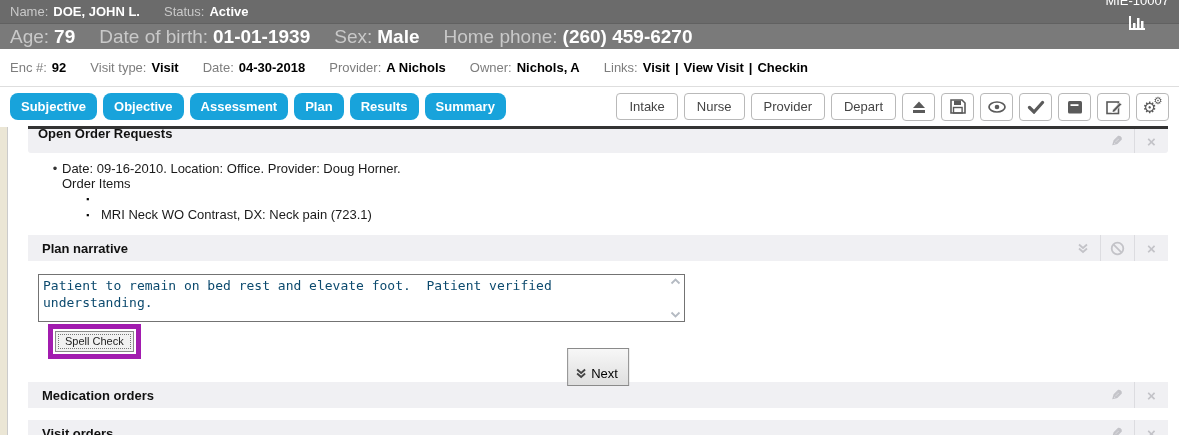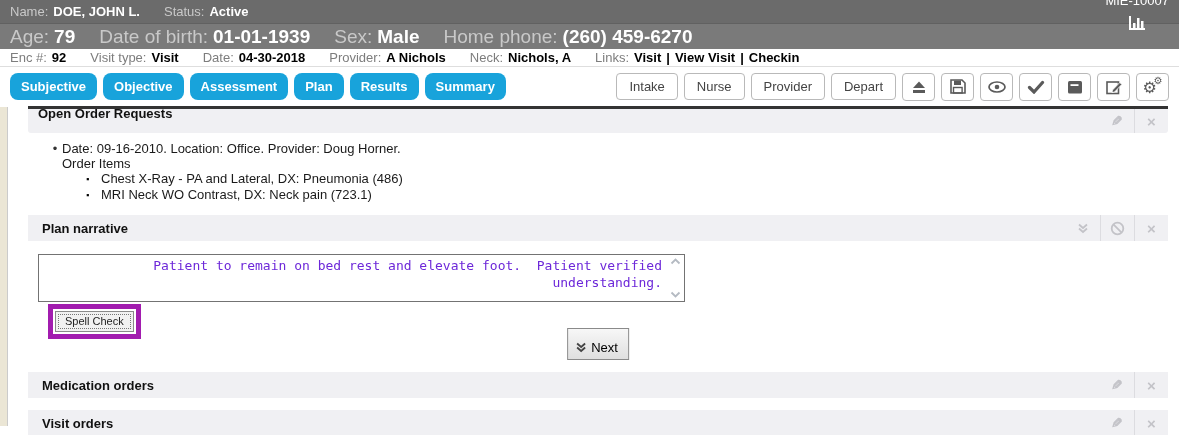--- a/index.html
+++ b/index.html
@@ -5,21 +5,21 @@
   * { box-sizing: border-box; margin: 0; padding: 0; }
   html,body { width:1179px; height:435px; overflow:hidden; }
   body { font-family:"Liberation Sans", sans-serif; background:#fff; position:relative; }
 
   
   .bar1 { height:23px; background:#6b6b6b; display:flex; align-items:center; padding:0 10px; font-size:13px; color:#c9c9c9; }
   .bar2 { height:26px; background:#7a7a7a; border-top:1px solid #616161; display:flex; align-items:center; padding:0 10px; font-size:19px; color:#c9c9c9; }
   .bar1 .grp, .bar2 .grp, .bar3 .grp { display:flex; align-items:center; margin-right:24px; white-space:nowrap; }
   .bar1 .val, .bar2 .val { color:#ffffff; font-weight:bold; margin-left:5px; }
   .bar1-right { margin-left:auto; display:flex; align-items:center; gap:8px; color:#fff;flex-direction:column; }
-  .bar3 { height:18px; background:#fff; border-bottom:1px solid #dedede; display:flex; align-items:center; padding:0 10px; font-size:13px; color:#7d7d7d; }
+  .bar3 { height:38px; background:#fff; border-bottom:1px solid #dedede; display:flex; align-items:center; padding:0 10px; font-size:13px; color:#7d7d7d; }
   .bar3 .val { color:#000; font-weight:bold; margin-left:5px; }
   .bar3 .lnk { color:#000; font-weight:bold; margin-left:5px; cursor:pointer; }
   .bar3 .sep { color:#000; font-weight:bold; margin-left:5px; }
 
   
   .toolbar { height:39px; background:#fff; display:flex; align-items:center; padding:0 10px; }
   .btn-blue { background:#18a3db; color:#fff; font-weight:bold; font-size:13px; border:none; border-radius:8px; padding:6px 11px; margin-right:6px; font-family:"Liberation Sans", sans-serif; cursor:pointer; }
   .tb-right { margin-left:auto; display:flex; align-items:center; }
   .btn-white { background:#fff; border:1px solid #b9b9b9; border-radius:4px; padding:5px 12px; font-size:13px; color:#444; margin-left:6px; font-family:"Liberation Sans", sans-serif; cursor:pointer; }
   .btn-icon { background:#fff; border:1px solid #b9b9b9; border-radius:4px; width:33px; height:28px; margin-left:6px; display:inline-flex; align-items:center; justify-content:center; cursor:pointer; position:relative; }
@@ -43,30 +43,30 @@
   .row-l1 { display:flex; }
   .b1 { width:14px; text-align:center; color:#333; }
   .sub-label { margin-left:14px; }
   .row-l2 { display:flex; margin-left:38px; }
   .b2 { width:15px; font-size:9px; color:#000; padding-top:1px; text-align:left; }
 
   
   .hd-plan { margin-top:12px; }
   .ta-wrap { position:relative; width:647px; height:48px; margin:13px 0 0 10px; border:1px solid #737373; background:#fff; }
   .ta-wrap textarea { width:100%; height:100%; border:none; resize:none; overflow:hidden; outline:none;
-    font-family:"DejaVu Sans Mono","Liberation Mono",monospace; font-size:13px; line-height:17px; color:#6d28d9; padding:2px 22px 2px 4px;text-align:right; }
+    font-family:"DejaVu Sans Mono","Liberation Mono",monospace; font-size:13px; line-height:17px; color:#0c4a6e; padding:2px 22px 2px 4px; }
   .sbar { position:absolute; right:0; top:0; bottom:0; width:17px; background:#fff; display:flex; flex-direction:column; justify-content:space-between; align-items:center; padding:3px 0; cursor:pointer; }
 
   .below-ta { position:relative; height:58px; }
   .annot { position:absolute; left:20px; top:2px; border:5px solid #a21caf; padding:2px; }
   .btn-spell { font-family:"Liberation Sans", sans-serif; font-size:11px; color:#222; background:#f1f1f1; border:1px solid #8a8a8a; padding:3px 9px 4px; outline:1px dotted #777; outline-offset:-4px; cursor:pointer; }
   .btn-next { position:absolute; left:50%; transform:translateX(-50%); top:26px; font-family:"Liberation Sans", sans-serif;
-    font-size:13px; color:#000; background:linear-gradient(#f7f7f7,#dfdfdf); border:1px solid #8a8a8a; padding:11px 10px 4px 7px; display:inline-flex; align-items:center; gap:4px; cursor:pointer; }
-
-  .hd-med { margin-top:12px; }
+    font-size:13px; color:#000; background:linear-gradient(#f7f7f7,#dfdfdf); border:1px solid #8a8a8a; padding:17px 10px 4px 7px; display:inline-flex; align-items:center; gap:4px; cursor:pointer; }
+
+  .hd-med { margin-top:2px; }
   .hd-visit { margin-top:12px; }
 
   .ic-svg { display:block; }
   .gear-wrap { position:relative; width:20px; height:20px; color:#5a5a5a; }
   .gear-big { position:absolute; left:0; top:3px; font-size:16px; line-height:1; }
   .gear-small { position:absolute; right:0; top:-1px; font-size:10px; line-height:1; }
 </style>
 </head>
 <body>
 
@@ -121,21 +121,21 @@
     </span>
   <span class="grp">
       <span>Date:</span>
       <span class="val">04-30-2018</span>
     </span>
   <span class="grp">
       <span>Provider:</span>
       <span class="val">A Nichols</span>
     </span>
   <span class="grp">
-      <span>Neck:</span>
+      <span>Owner:</span>
       <span class="val">Nichols, A</span>
     </span>
   <span class="grp">
     <span>Links:</span>
     <span class="lnk">Visit</span>
     <span class="sep">|</span>
     <span class="lnk">View Visit</span>
     <span class="sep">|</span>
     <span class="lnk">Checkin</span>
   </span>
@@ -218,21 +218,20 @@
     </div>
 
     <div class="olist">
       <div class="row-l1">
         <span class="b1">•</span>
         <span>Date: 09-16-2010. Location: Office. Provider: Doug Horner.</span>
       </div>
       <div class="sub-label">Order Items</div>
       <div class="row-l2">
         <span class="b2">▪</span>
-        <span>Chest X-Ray - PA and Lateral, DX: Pneumonia (486)</span>
       </div>
       <div class="row-l2">
         <span class="b2">▪</span>
         <span>MRI Neck WO Contrast, DX: Neck pain (723.1)</span>
       </div>
     </div>
 
     <div class="section-hd hd-plan">
       <span>Plan narrative</span>
       <span class="hd-icons">

